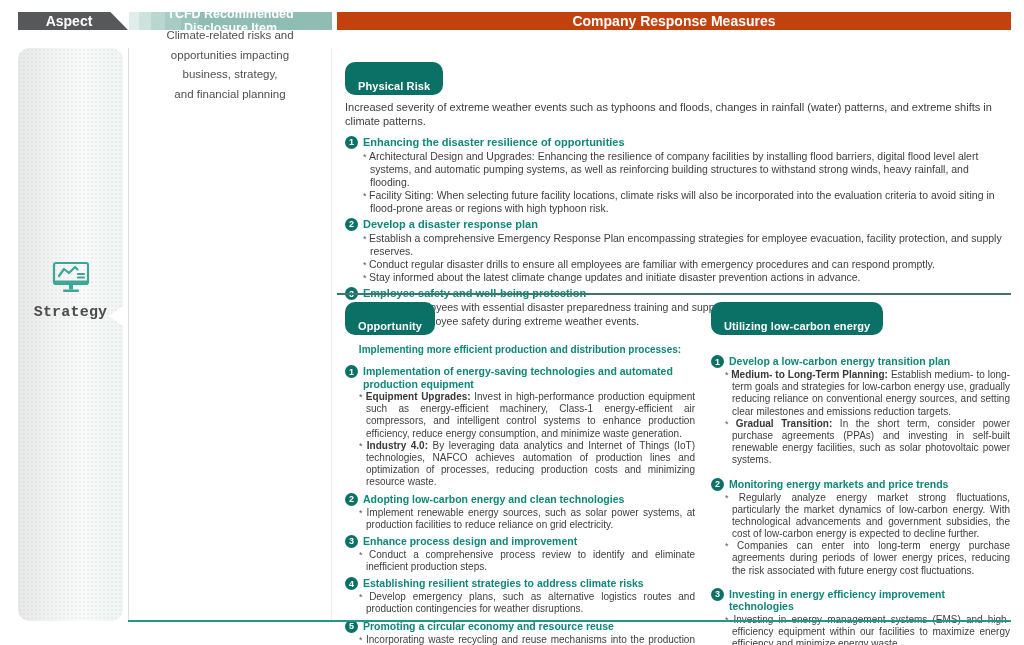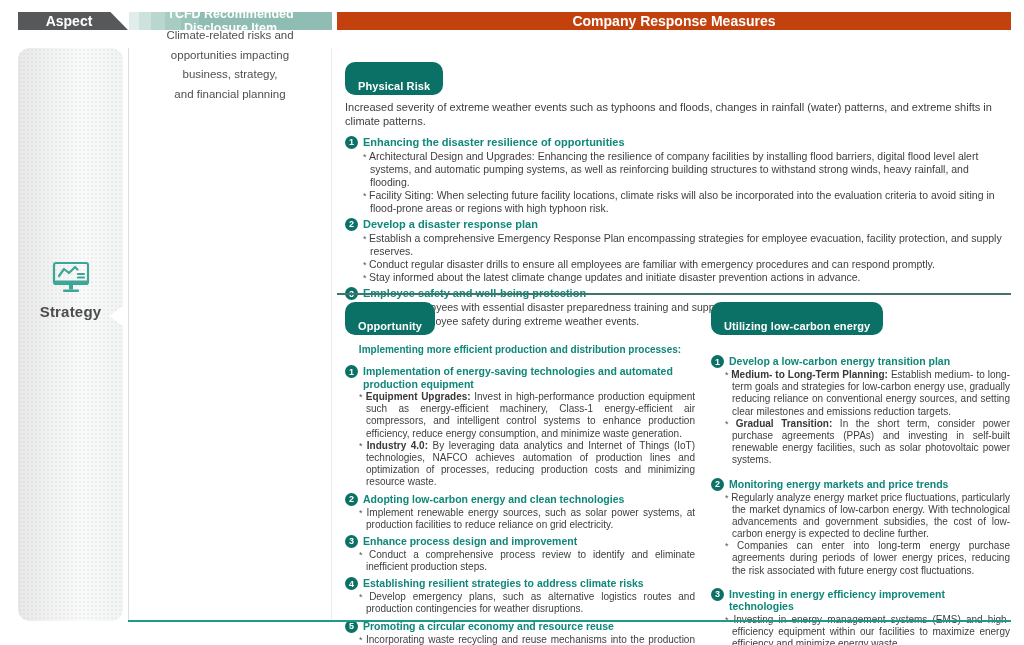--- a/index.html
+++ b/index.html
@@ -14,21 +14,21 @@
   .hdr-tcfd{left:129px;width:203px;font-size:12.5px;line-height:1.15;white-space:pre-line;
             background:linear-gradient(90deg,#e0edea 0 10px,#cde2dc 10px 22px,#bad7cf 22px 36px,
                        #a7ccc3 36px 52px,#99c4b9 52px 70px,#8fbdb3 70px 100%);}
   .hdr-resp{left:337px;width:674px;background:#c2410c;font-size:14px;}
 
   
   .aspect-bar{position:absolute;left:18px;top:48px;width:105px;height:573px;border-radius:12px;
               background:radial-gradient(circle,rgba(150,180,175,0.14) 1px,transparent 1.3px) 0 0/4px 4px,
                          linear-gradient(90deg,#e8e8e8 0%,#f3f3f3 35%,#fafafa 60%,#f1f4f3 100%);
               display:flex;flex-direction:column;align-items:center;justify-content:center;}
-  .aspect-inner{display:flex;flex-direction:column;align-items:center;gap:2px;transform:translateY(-45px);}
+  .aspect-inner{display:flex;flex-direction:column;align-items:center;gap:2px;transform:translateY(-45px);font-family:Liberation Mono, monospace;}
   .aspect-label{font-size:15px;font-weight:bold;color:#4c4c4c;letter-spacing:.2px;}
   .arrow-notch{position:absolute;left:109px;top:306px;width:0;height:0;
                border-top:10px solid transparent;border-bottom:10px solid transparent;border-right:14px solid #ffffff;}
 
   
   .mid-col{position:absolute;left:128px;top:48px;width:204px;height:573px;box-sizing:border-box;
            border-left:1px solid #ddd;border-right:1px solid #ececec;
            display:flex;justify-content:center;}
   .mid-text{font-size:11.5px;color:#4f4f4f;line-height:1.7;text-align:center;white-space:pre-line;transform:translateY(-22px);}
 
@@ -214,21 +214,21 @@
           <div class="blt"><span class="bp">Gradual Transition:</span><span> In the short term, consider power purchase agreements (PPAs) and investing in self-built renewable energy facilities, such as solar photovoltaic power systems.</span></div>
         </div>
       </div>
 
       <div class="item">
         <div class="item-head">
           <span class="circ">2</span>
           <span class="ttl">Monitoring energy markets and price trends</span>
         </div>
         <div class="blts">
-          <div class="blt"><span class="bp"></span><span>Regularly analyze energy market price fluctuations, particularly the market dynamics of low-carbon energy. With technological advancements and government subsidies, the cost of low-carbon energy is expected to decline further.</span></div>
+          <div class="blt"><span class="bp"></span><span>Regularly analyze energy market strong fluctuations, particularly the market dynamics of low-carbon energy. With technological advancements and government subsidies, the cost of low-carbon energy is expected to decline further.</span></div>
           <div class="blt"><span class="bp"></span><span>Companies can enter into long-term energy purchase agreements during periods of lower energy prices, reducing the risk associated with future energy cost fluctuations.</span></div>
         </div>
       </div>
 
       <div class="item">
         <div class="item-head">
           <span class="circ">3</span>
           <span class="ttl">Investing in energy efficiency improvement technologies</span>
         </div>
         <div class="blts">

